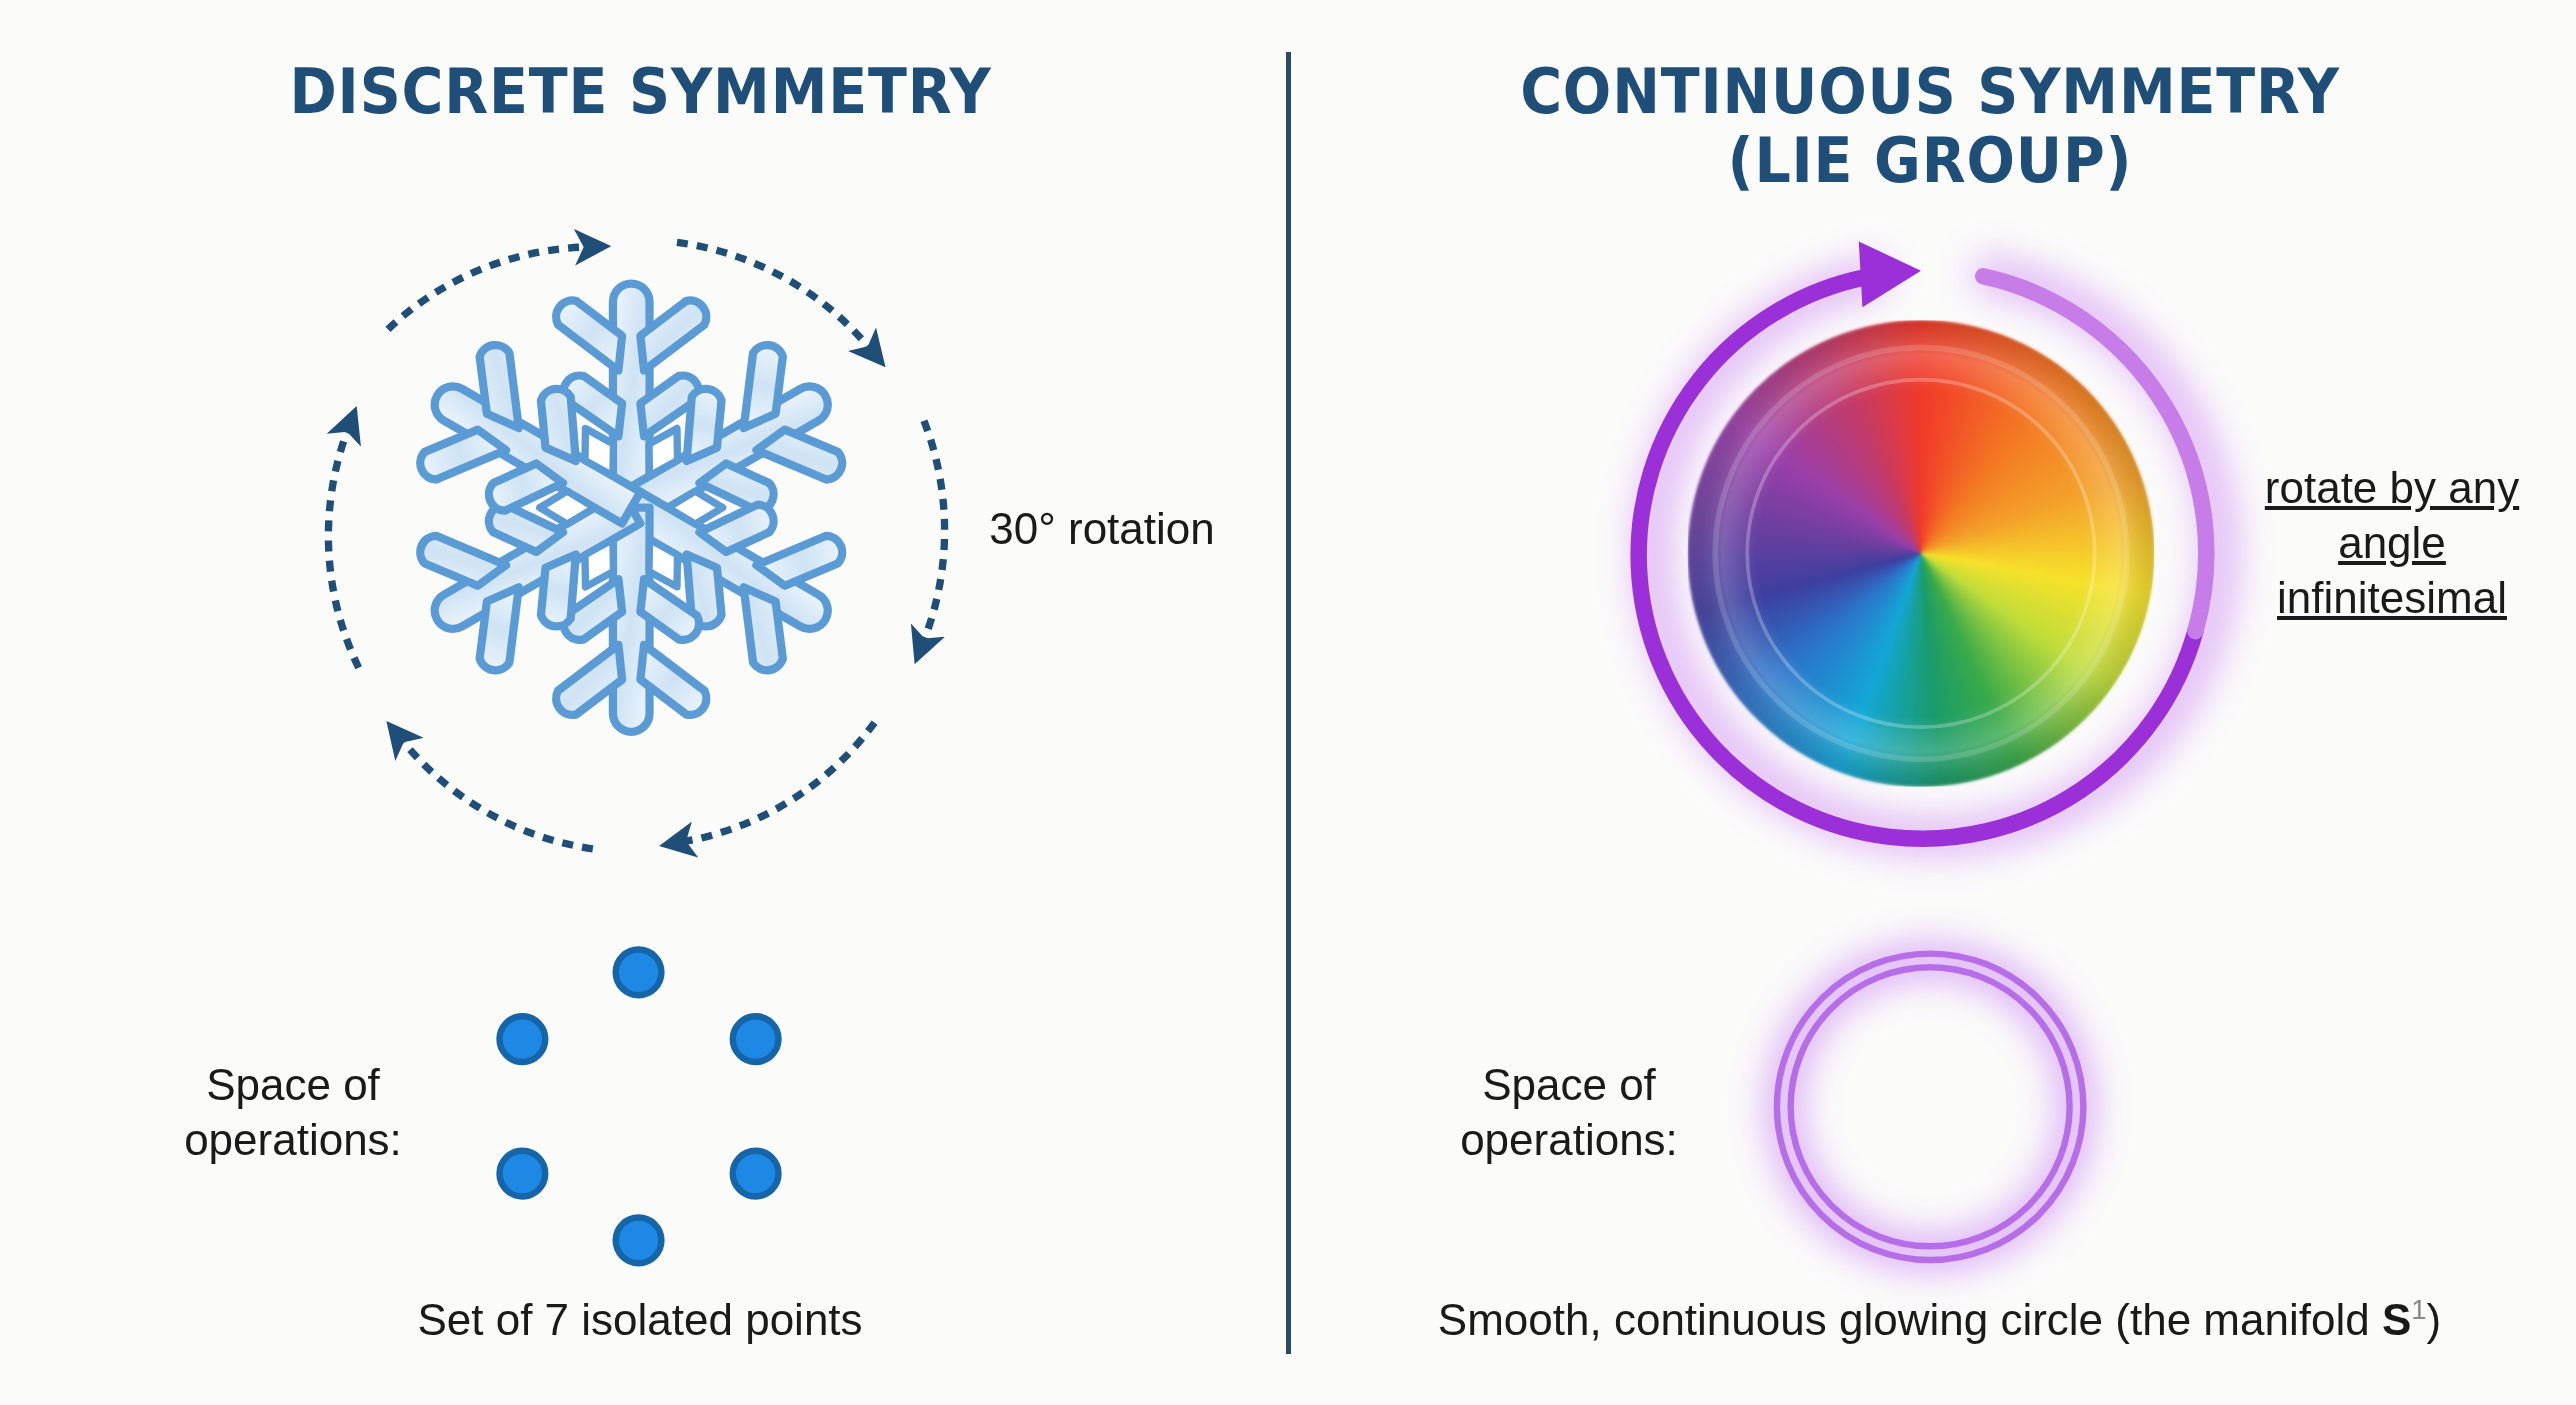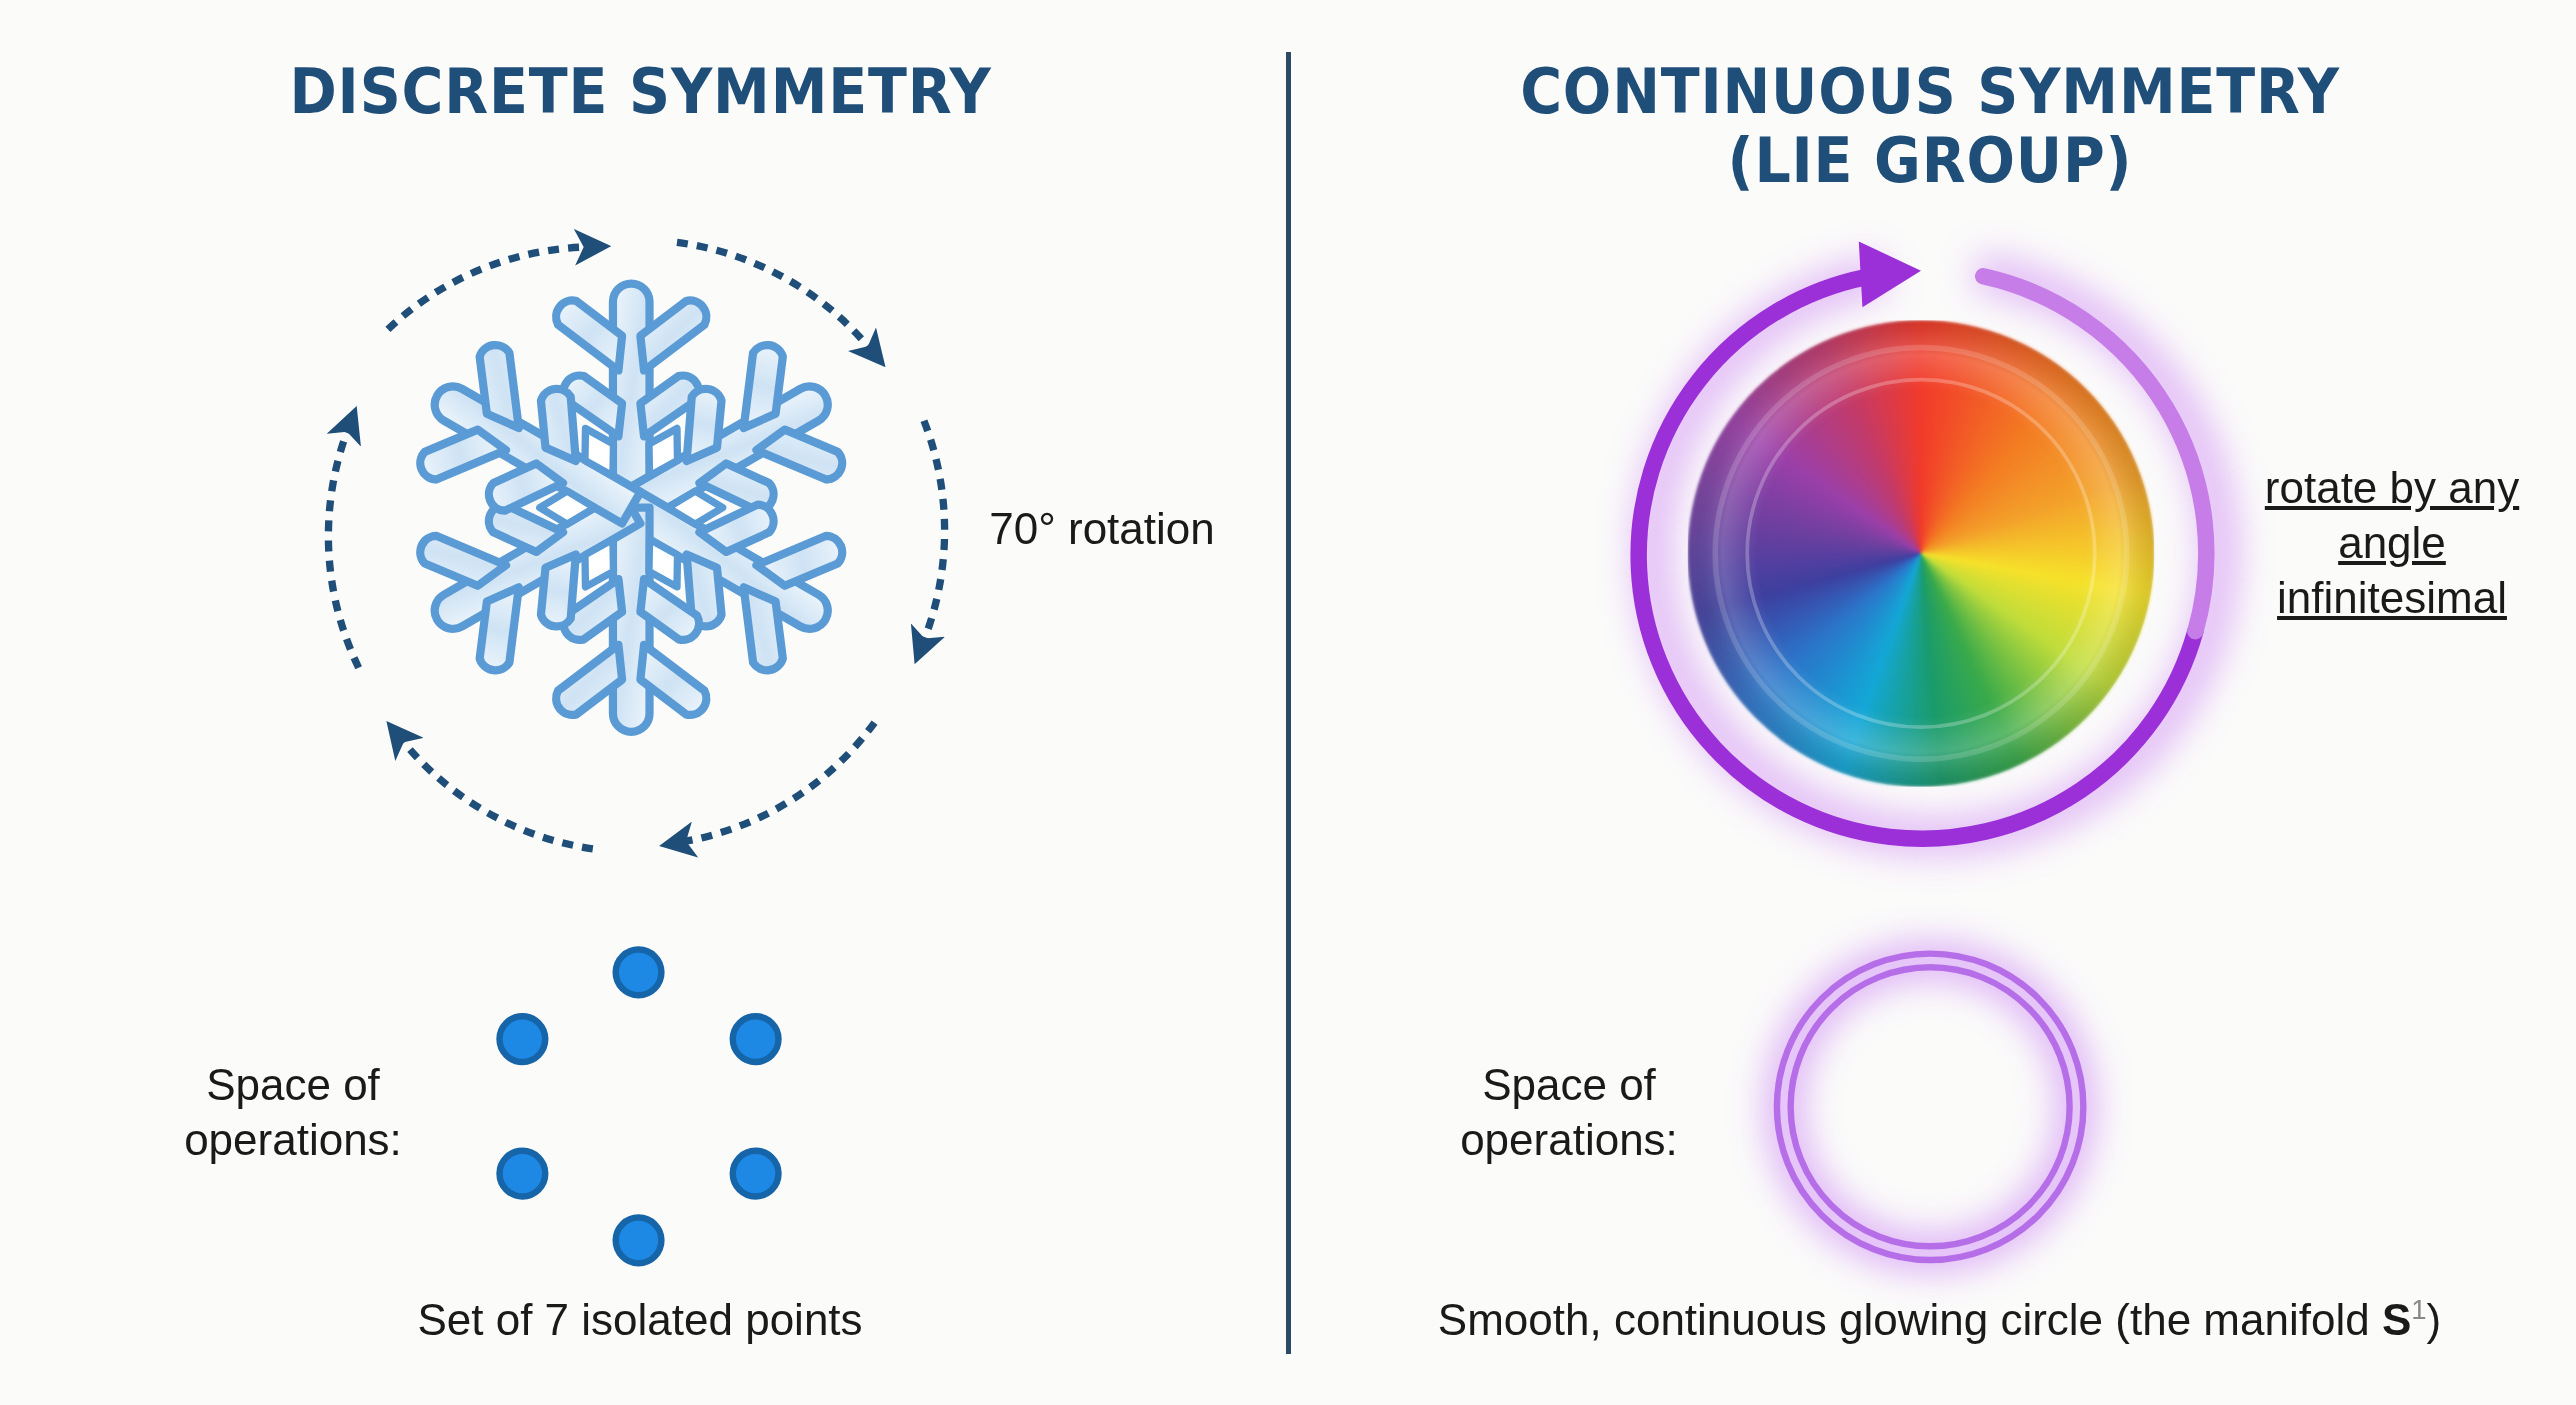--- a/index.html
+++ b/index.html
@@ -136,21 +136,21 @@
   </g>
 
   <g>
     <circle cx="2110" cy="1210" r="160" fill="none" stroke="#d9a6f5" stroke-width="40" filter="url(#softGlow)" opacity="0.9"></circle>
     <circle cx="2110" cy="1210" r="160" fill="none" stroke="#b56ee8" stroke-width="22"></circle>
     <circle cx="2110" cy="1210" r="160" fill="none" stroke="#e6c6f8" stroke-width="8"></circle>
   </g>
 </svg>
 
 <div class="label" style="left:951px; width:302px; top:501px;">
-  <div>70° rotation</div>
+  <div>30° rotation</div>
 </div>
 
 <div class="label" style="left:156px; width:274px; top:1057px;">
   <div>Space of</div>
   <div>operations:</div>
 </div>
 
 <div class="label" style="left:320px; width:640px; top:1292px;">Set of 7 isolated points</div>
 
 <div class="label" style="left:2232px; width:320px; top:460px;text-decoration:underline;">

